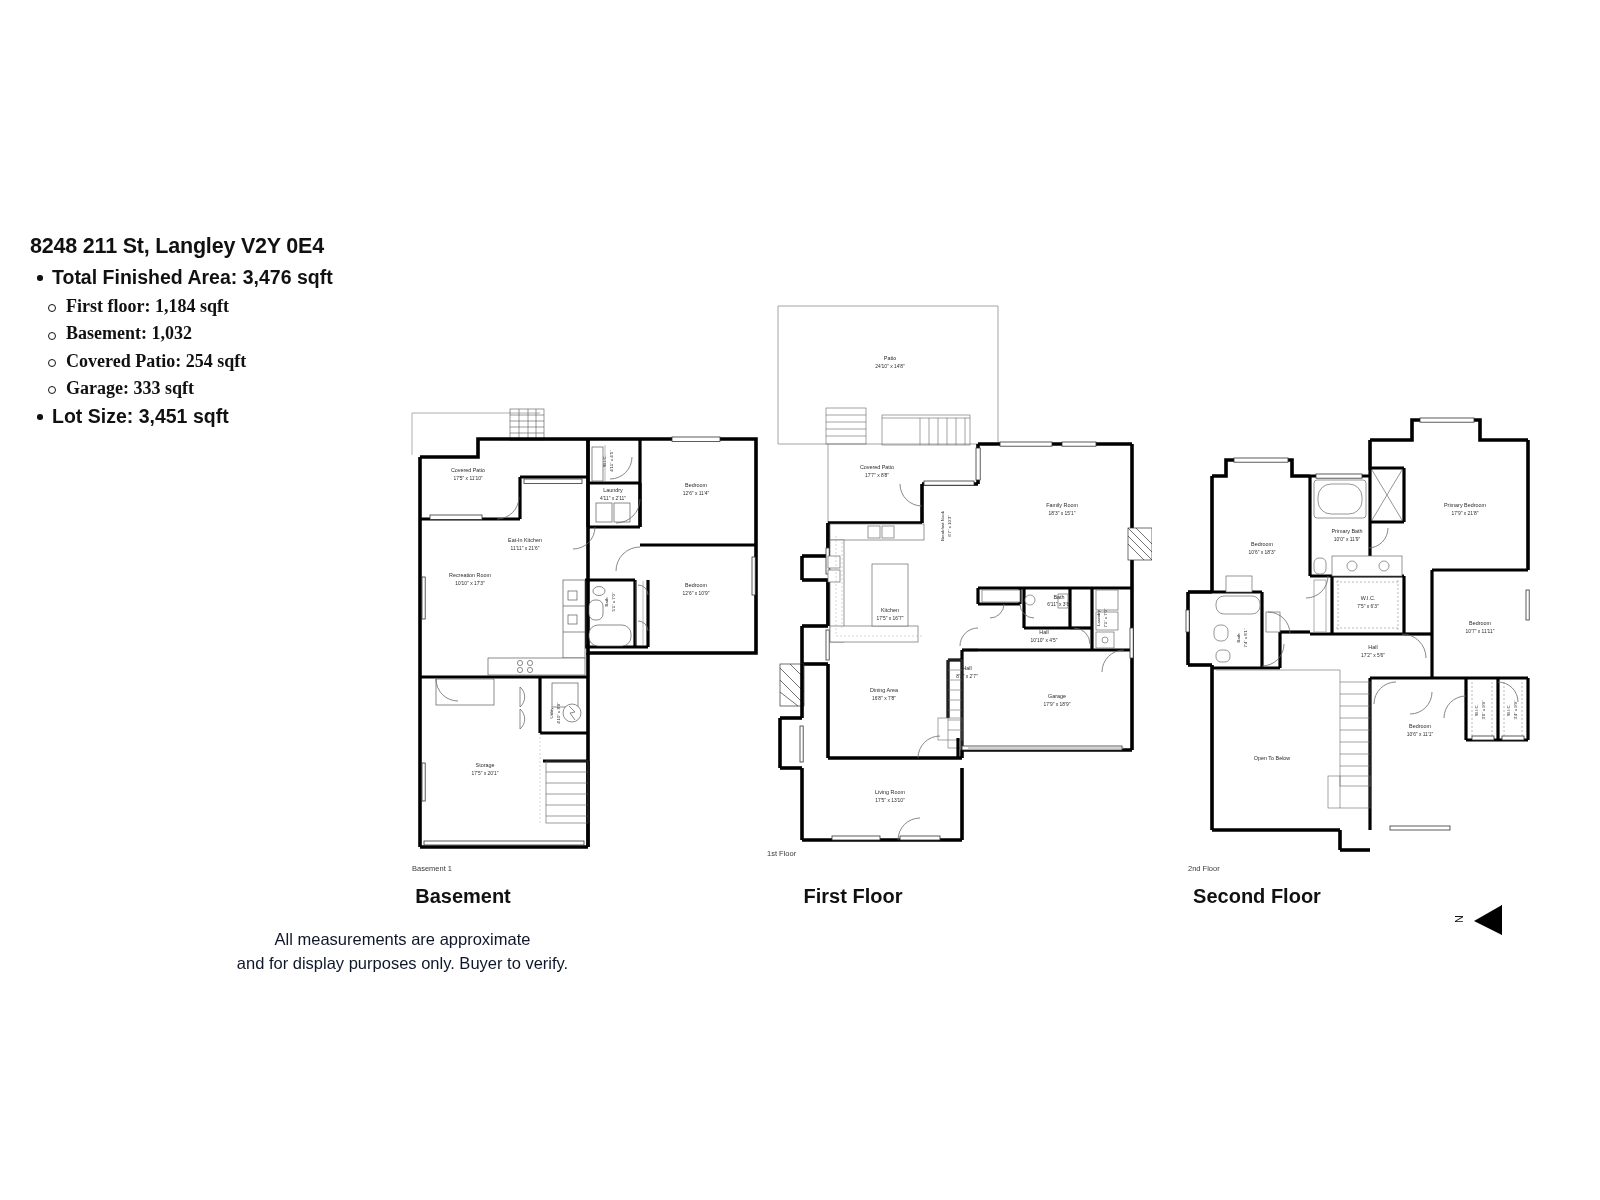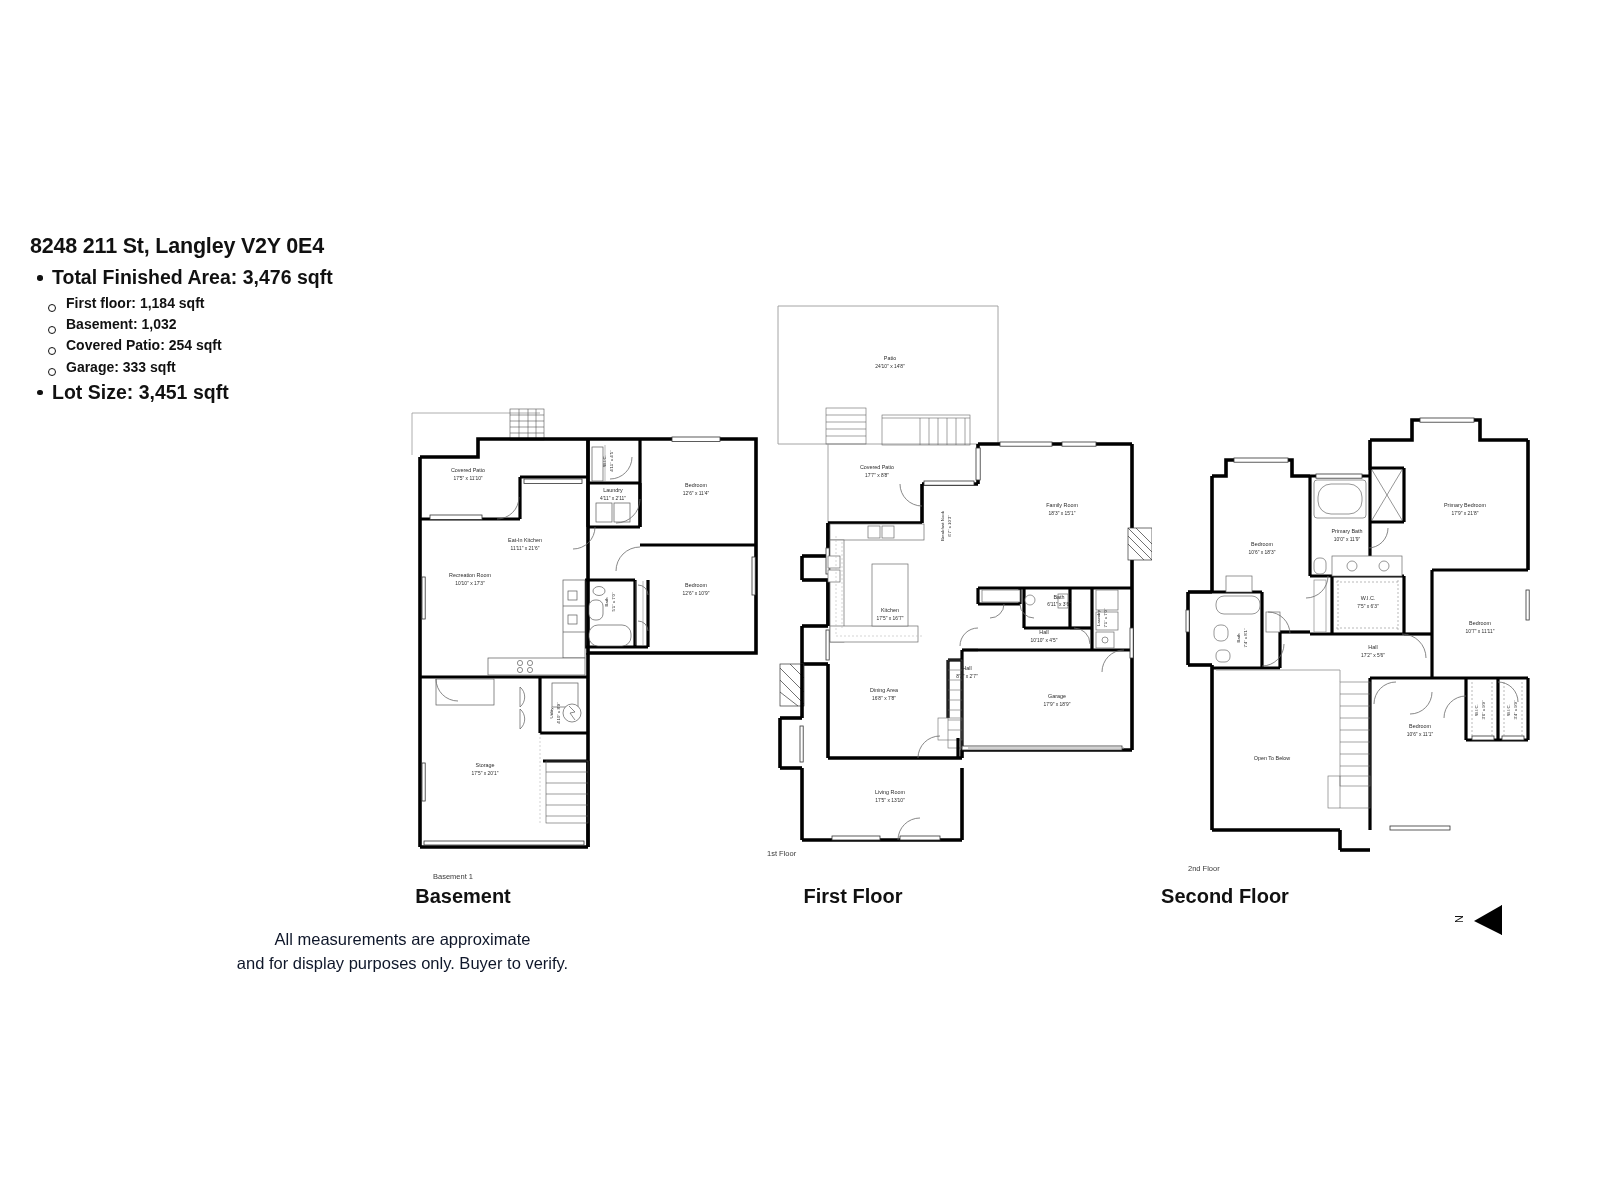--- a/index.html
+++ b/index.html
@@ -58,24 +58,25 @@
     border-radius: 50%;
     background: #111;
   }
   ul.l2 {
     list-style: none;
     margin: 0; padding: 0;
   }
   ul.l2 > li.b2 {
     position: relative;
     padding-left: 36px;
-    font-size: 14px;
+    font-size: 18px;
     font-weight: bold;
     line-height: 1.52;
     white-space: nowrap;
+    font-family: Liberation Serif, serif;
   }
   ul.l2 > li.b2::before {
     content: "";
     position: absolute;
     left: 18px; top: 11.5px;
     width: 6px; height: 6px;
     border-radius: 50%;
     border: 1.4px solid #111;
     background: transparent;
   }
@@ -313,21 +314,21 @@
         <text class="rmdim" x="296" y="200">12'6" x 10'9"</text>
 
         <text class="tiny" x="153" y="318" transform="rotate(-90 153 318)">Utility</text>
         <text class="tiny" x="160" y="318" transform="rotate(-90 160 318)">4'10" x 8'9"</text>
 
         <text class="rmname" x="85" y="372">Storage</text>
         <text class="rmdim" x="85" y="380">17'5" x 20'1"</text>
       </g>
     </svg>
   </div>
-  <div class="plan-tag" style="left:433px; top:864px;margin-top:8px;">Basement 1</div>
+  <div class="plan-tag" style="left:412px; top:864px;">Basement 1</div>
   <div class="floor-title" style="left:358px; top:885px; width:210px;">Basement</div>
 
   <div class="plan" style="left:772px; top:298px;">
     <svg width="380" height="570" viewBox="0 0 380 570">
       <g fill="none">
 
         <g stroke="#9a9a9a" stroke-width="0.9">
           <path d="M6 8 L226 8 L226 146 L6 146 L6 8"></path>
         </g>
 
@@ -701,21 +702,21 @@
 
         <text class="tiny" x="298" y="310" transform="rotate(-90 298 310)">W.I.C.</text>
         <text class="tiny" x="305" y="310" transform="rotate(-90 305 310)">3'6" x 9'9"</text>
 
         <text class="tiny" x="330" y="310" transform="rotate(-90 330 310)">W.I.C.</text>
         <text class="tiny" x="337" y="310" transform="rotate(-90 337 310)">3'4" x 9'9"</text>
       </g>
     </svg>
   </div>
   <div class="plan-tag" style="left:1188px; top:864px;">2nd Floor</div>
-  <div class="floor-title" style="left:1120px; top:885px; width:210px;">Second Floor</div>
+  <div class="floor-title" style="left:1152px; top:885px; width:210px;">Second Floor</div>
 
   <div id="footer">
     <div class="shift">All measurements are approximate</div>
     <div class="shift">and for display purposes only. Buyer to verify.</div>
   </div>
 
   <div id="north">
     <svg width="52" height="34" viewBox="0 0 52 34">
       <path d="M50 2 L50 32 L22 18 Z" fill="#000"></path>
       <path d="M50 2 L50 32 L34 18 Z" fill="#000"></path>

